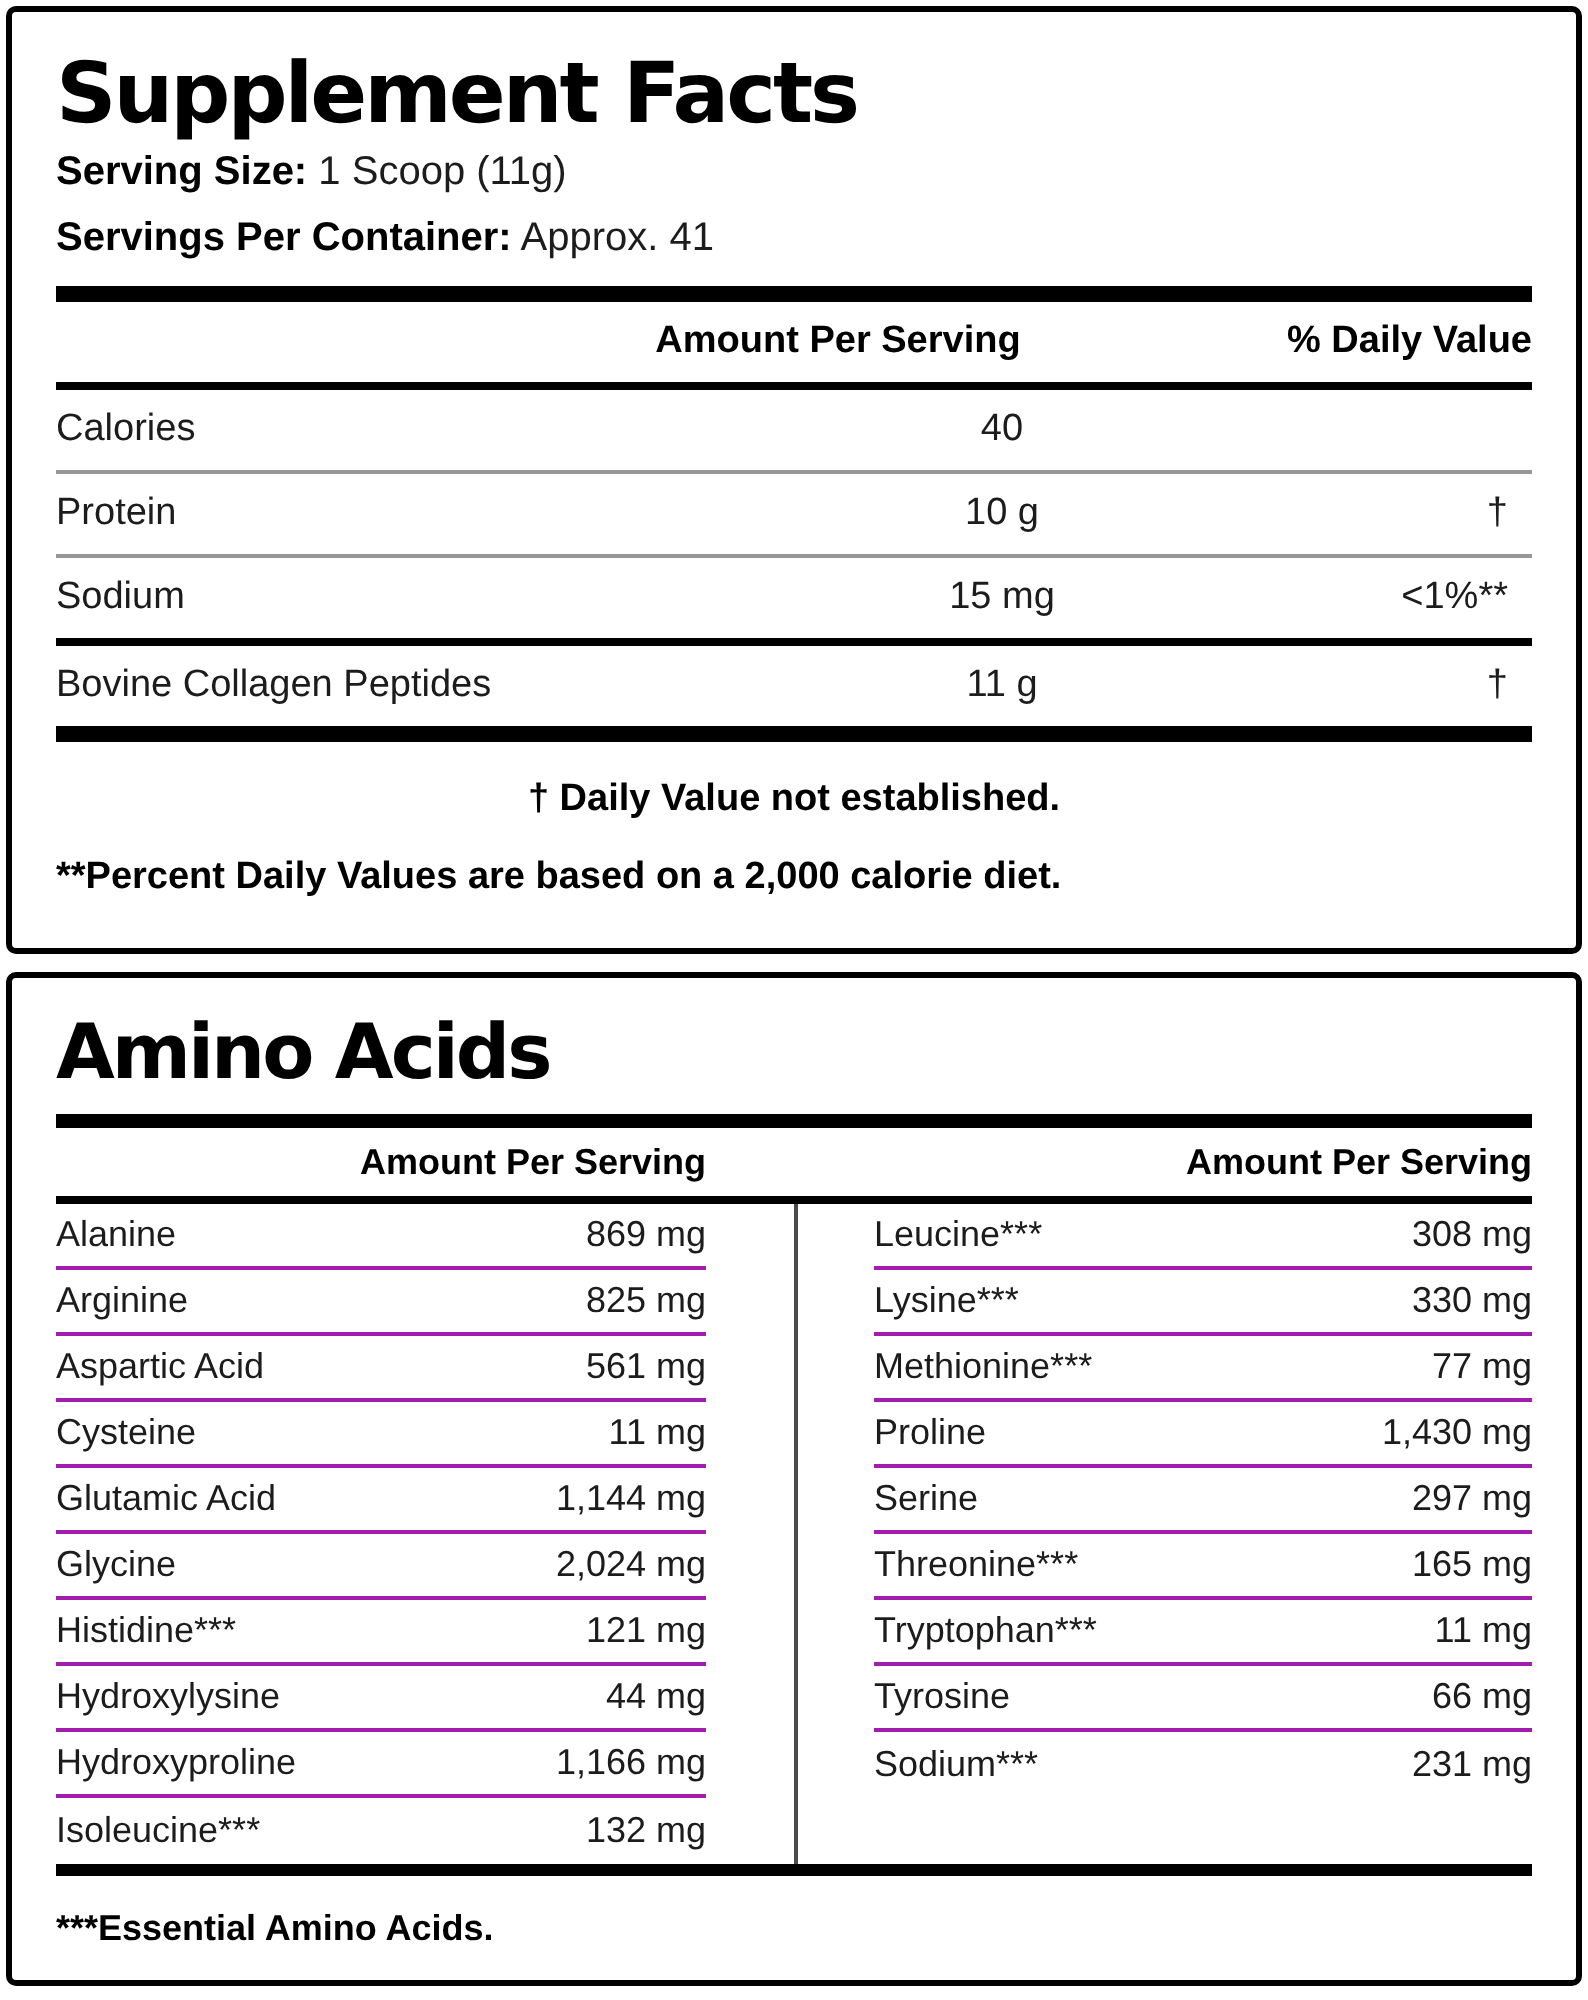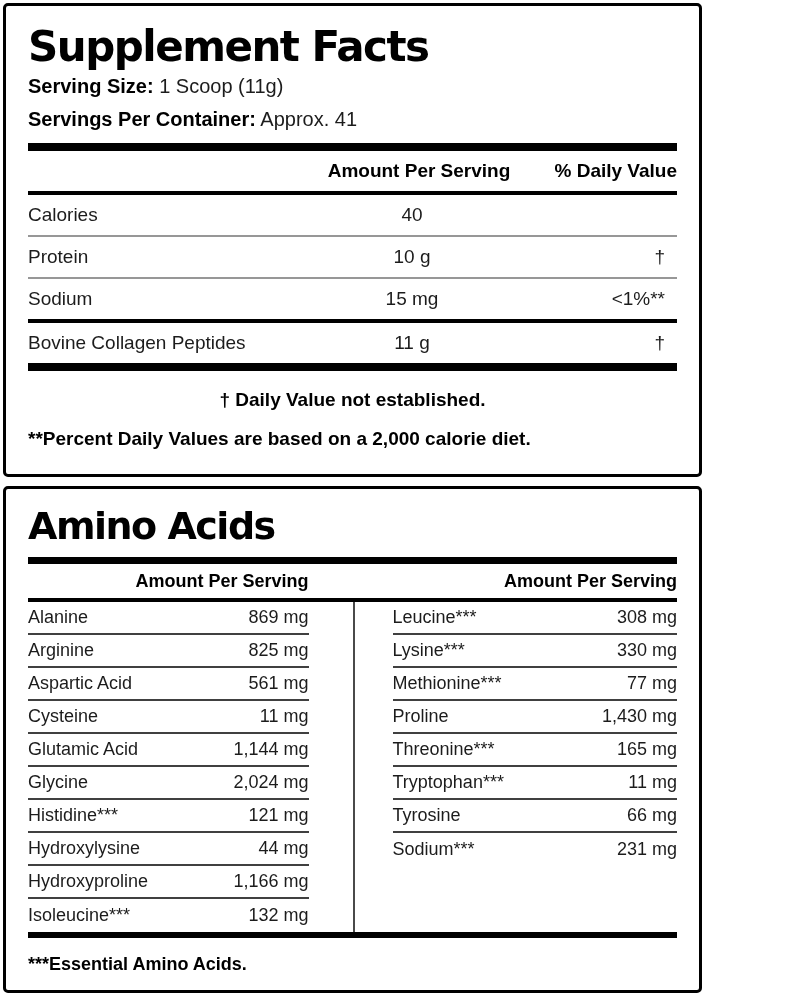--- a/index.html
+++ b/index.html
@@ -6,21 +6,21 @@
   html, body { width: 794px; height: 1000px; background: #ffffff; }
   body {
     font-family: "Liberation Sans", sans-serif;
     color: #1c1c1c;
     position: relative;
     overflow: hidden;
   }
   .panel {
     position: absolute;
     left: 3px;
-    width: 699px;
+    width: 788px;
     border: 3px solid #000;
     border-radius: 5px;
     background: #fff;
     padding: 0 22px;
     overflow: hidden;
   }
   .panel-facts { top: 3px; height: 474px; }
   .panel-amino { top: 486px; height: 507px; }
 
   .big-title {
@@ -67,21 +67,21 @@
   .amino-head { display: flex; height: 34px; align-items: center; font-weight: 700; color: #000; font-size: 18px; }
   .amino-head-cell { width: 50%; text-align: right; }
   .amino-head-left { padding-right: 44px; }
 
   .amino-grid { display: flex; }
   .amino-col { width: 50%; }
   .amino-col-left  { padding-right: 44px; }
   .amino-col-right { border-left: 2px solid #4a4a4a; padding-left: 38px; }
   .arow {
     display: flex; justify-content: space-between; align-items: center;
-    height: 33px; border-bottom: 2px solid #404040; font-size: 18px;
+    height: 33px; border-bottom: 2px solid #a21caf; font-size: 18px;
   }
   .amino-col .arow:last-child { border-bottom: none; }
   .essential-note { font-weight: 700; color: #000; font-size: 18px; line-height: 22px; margin-top: 15px; }
 </style>
 </head>
 <body>
 
 <section class="panel panel-facts">
   <h1 class="big-title">Supplement Facts</h1>
 
@@ -200,20 +200,24 @@
       </div>
       <div class="arow">
         <span>Methionine***</span>
         <span>77 mg</span>
       </div>
       <div class="arow">
         <span>Proline</span>
         <span>1,430 mg</span>
       </div>
       <div class="arow">
+        <span>Serine</span>
+        <span>297 mg</span>
+      </div>
+      <div class="arow">
         <span>Threonine***</span>
         <span>165 mg</span>
       </div>
       <div class="arow">
         <span>Tryptophan***</span>
         <span>11 mg</span>
       </div>
       <div class="arow">
         <span>Tyrosine</span>
         <span>66 mg</span>

